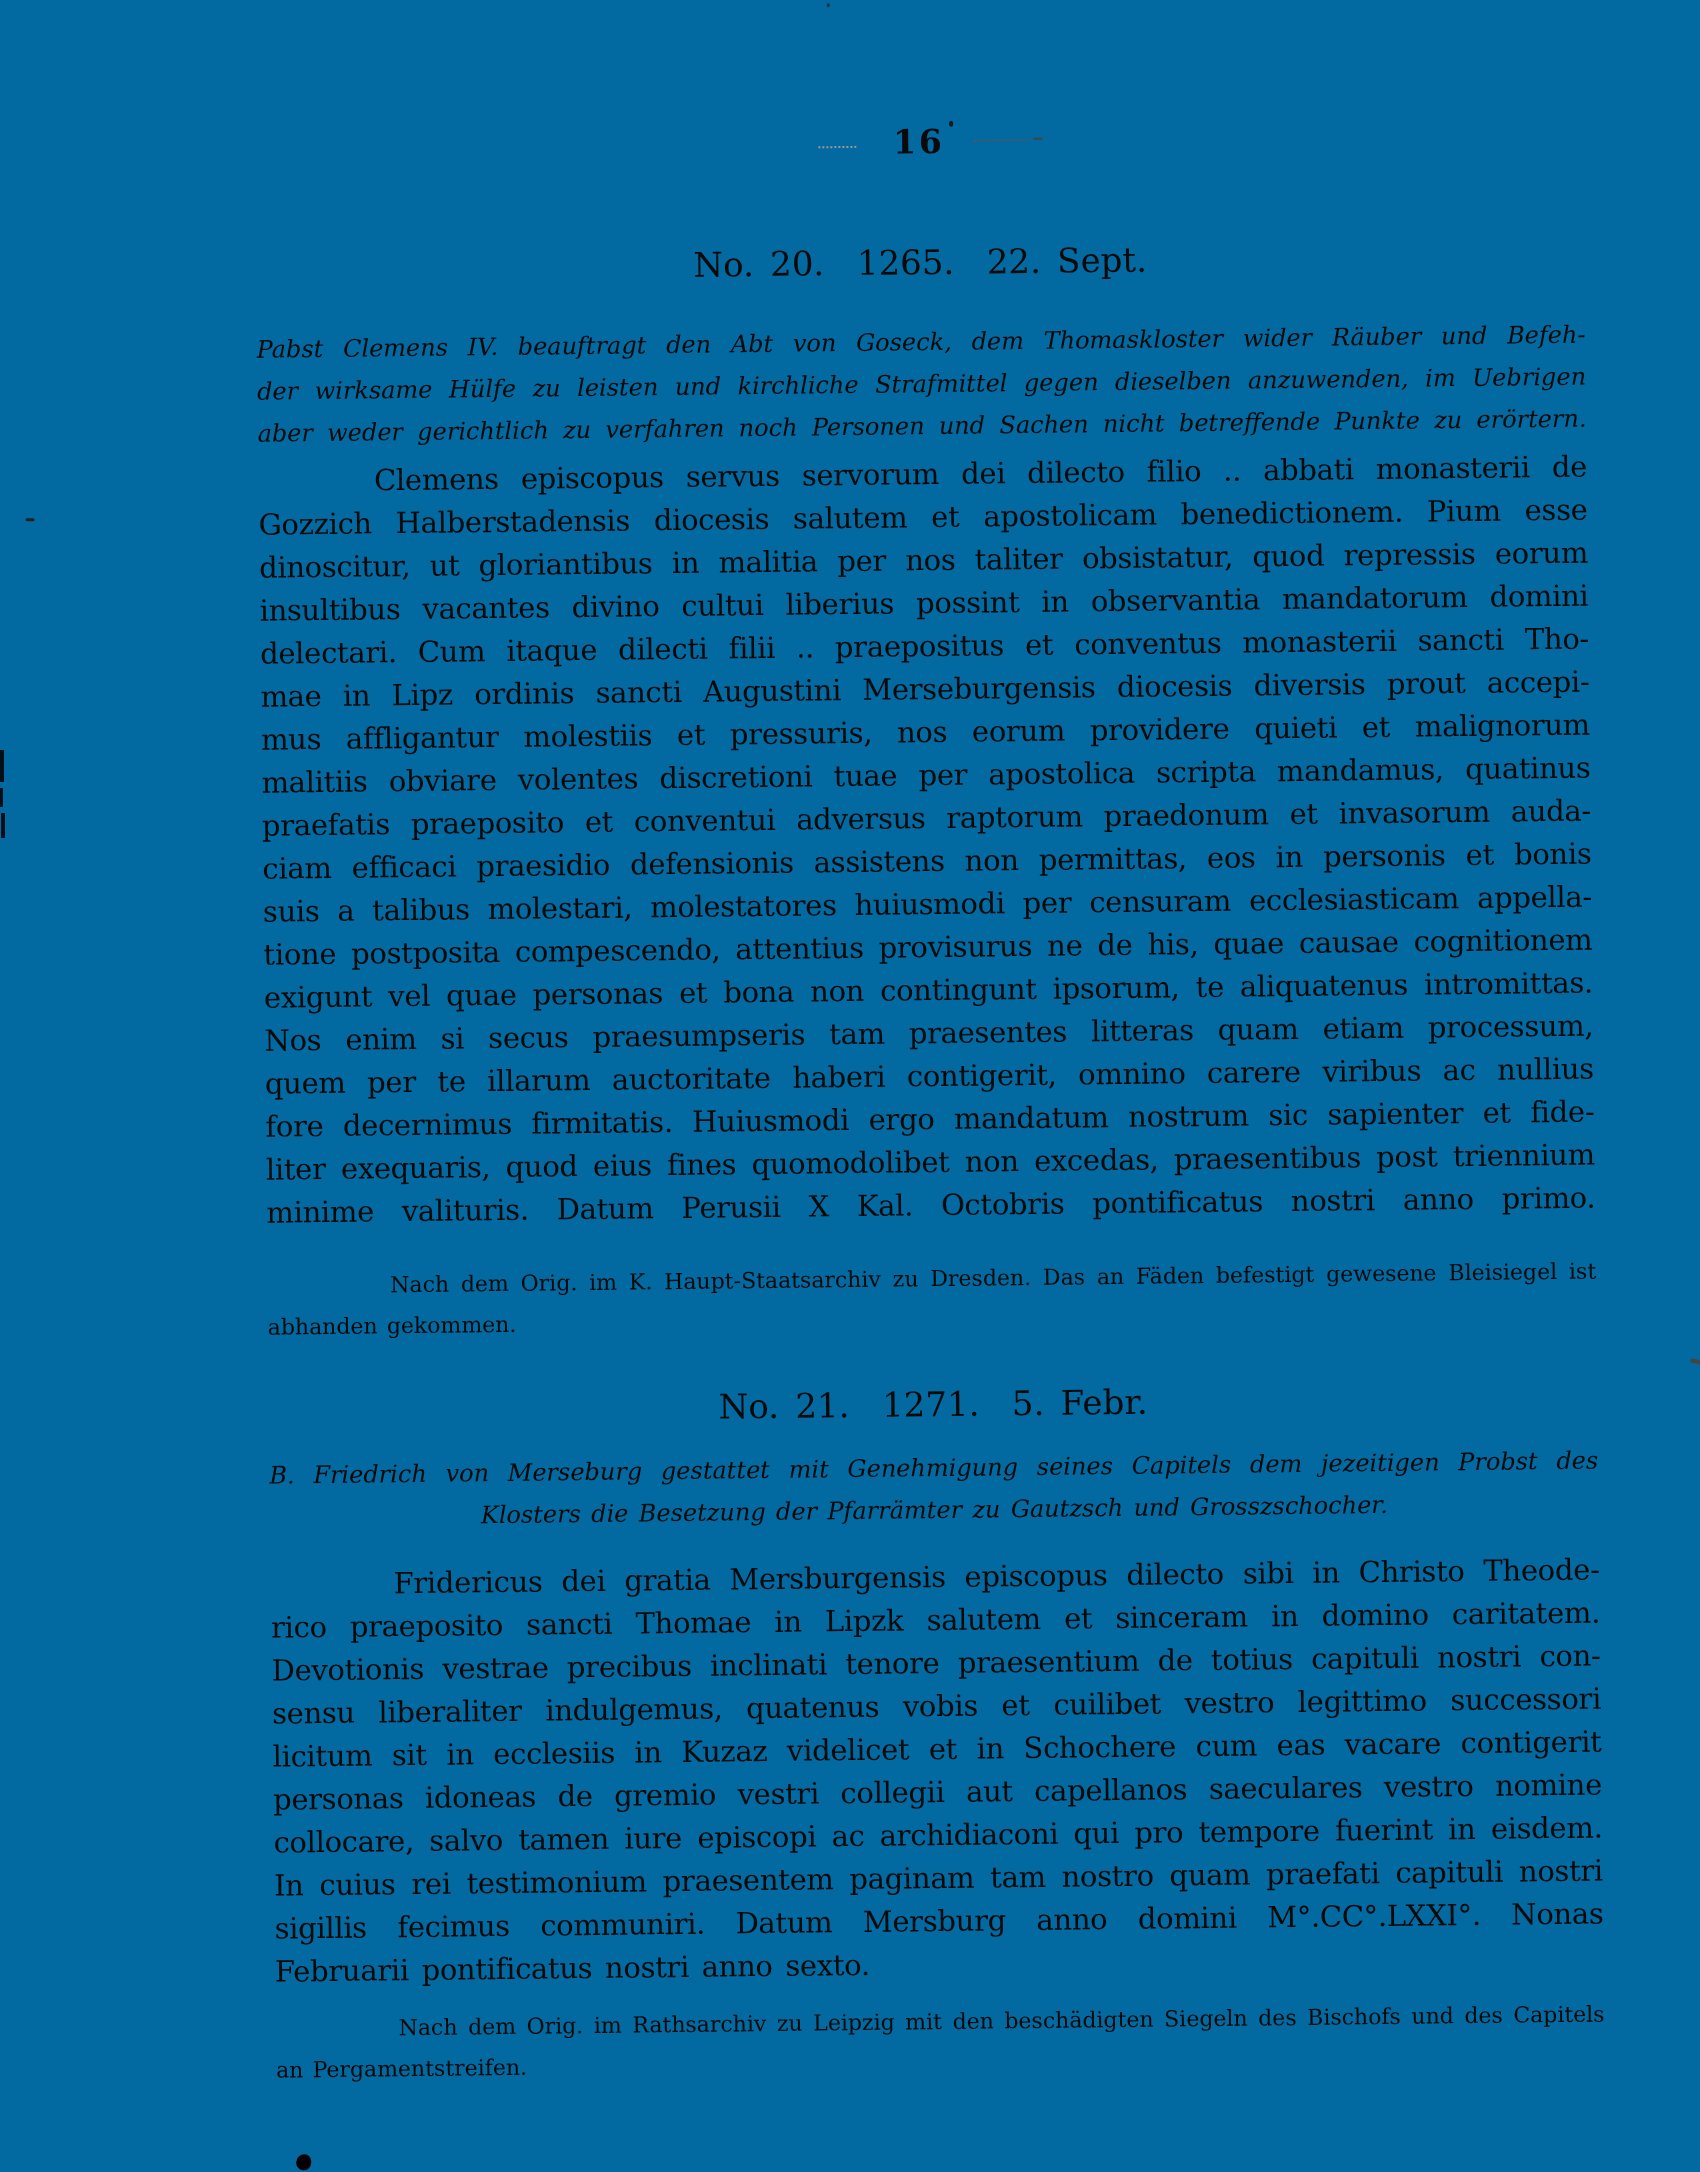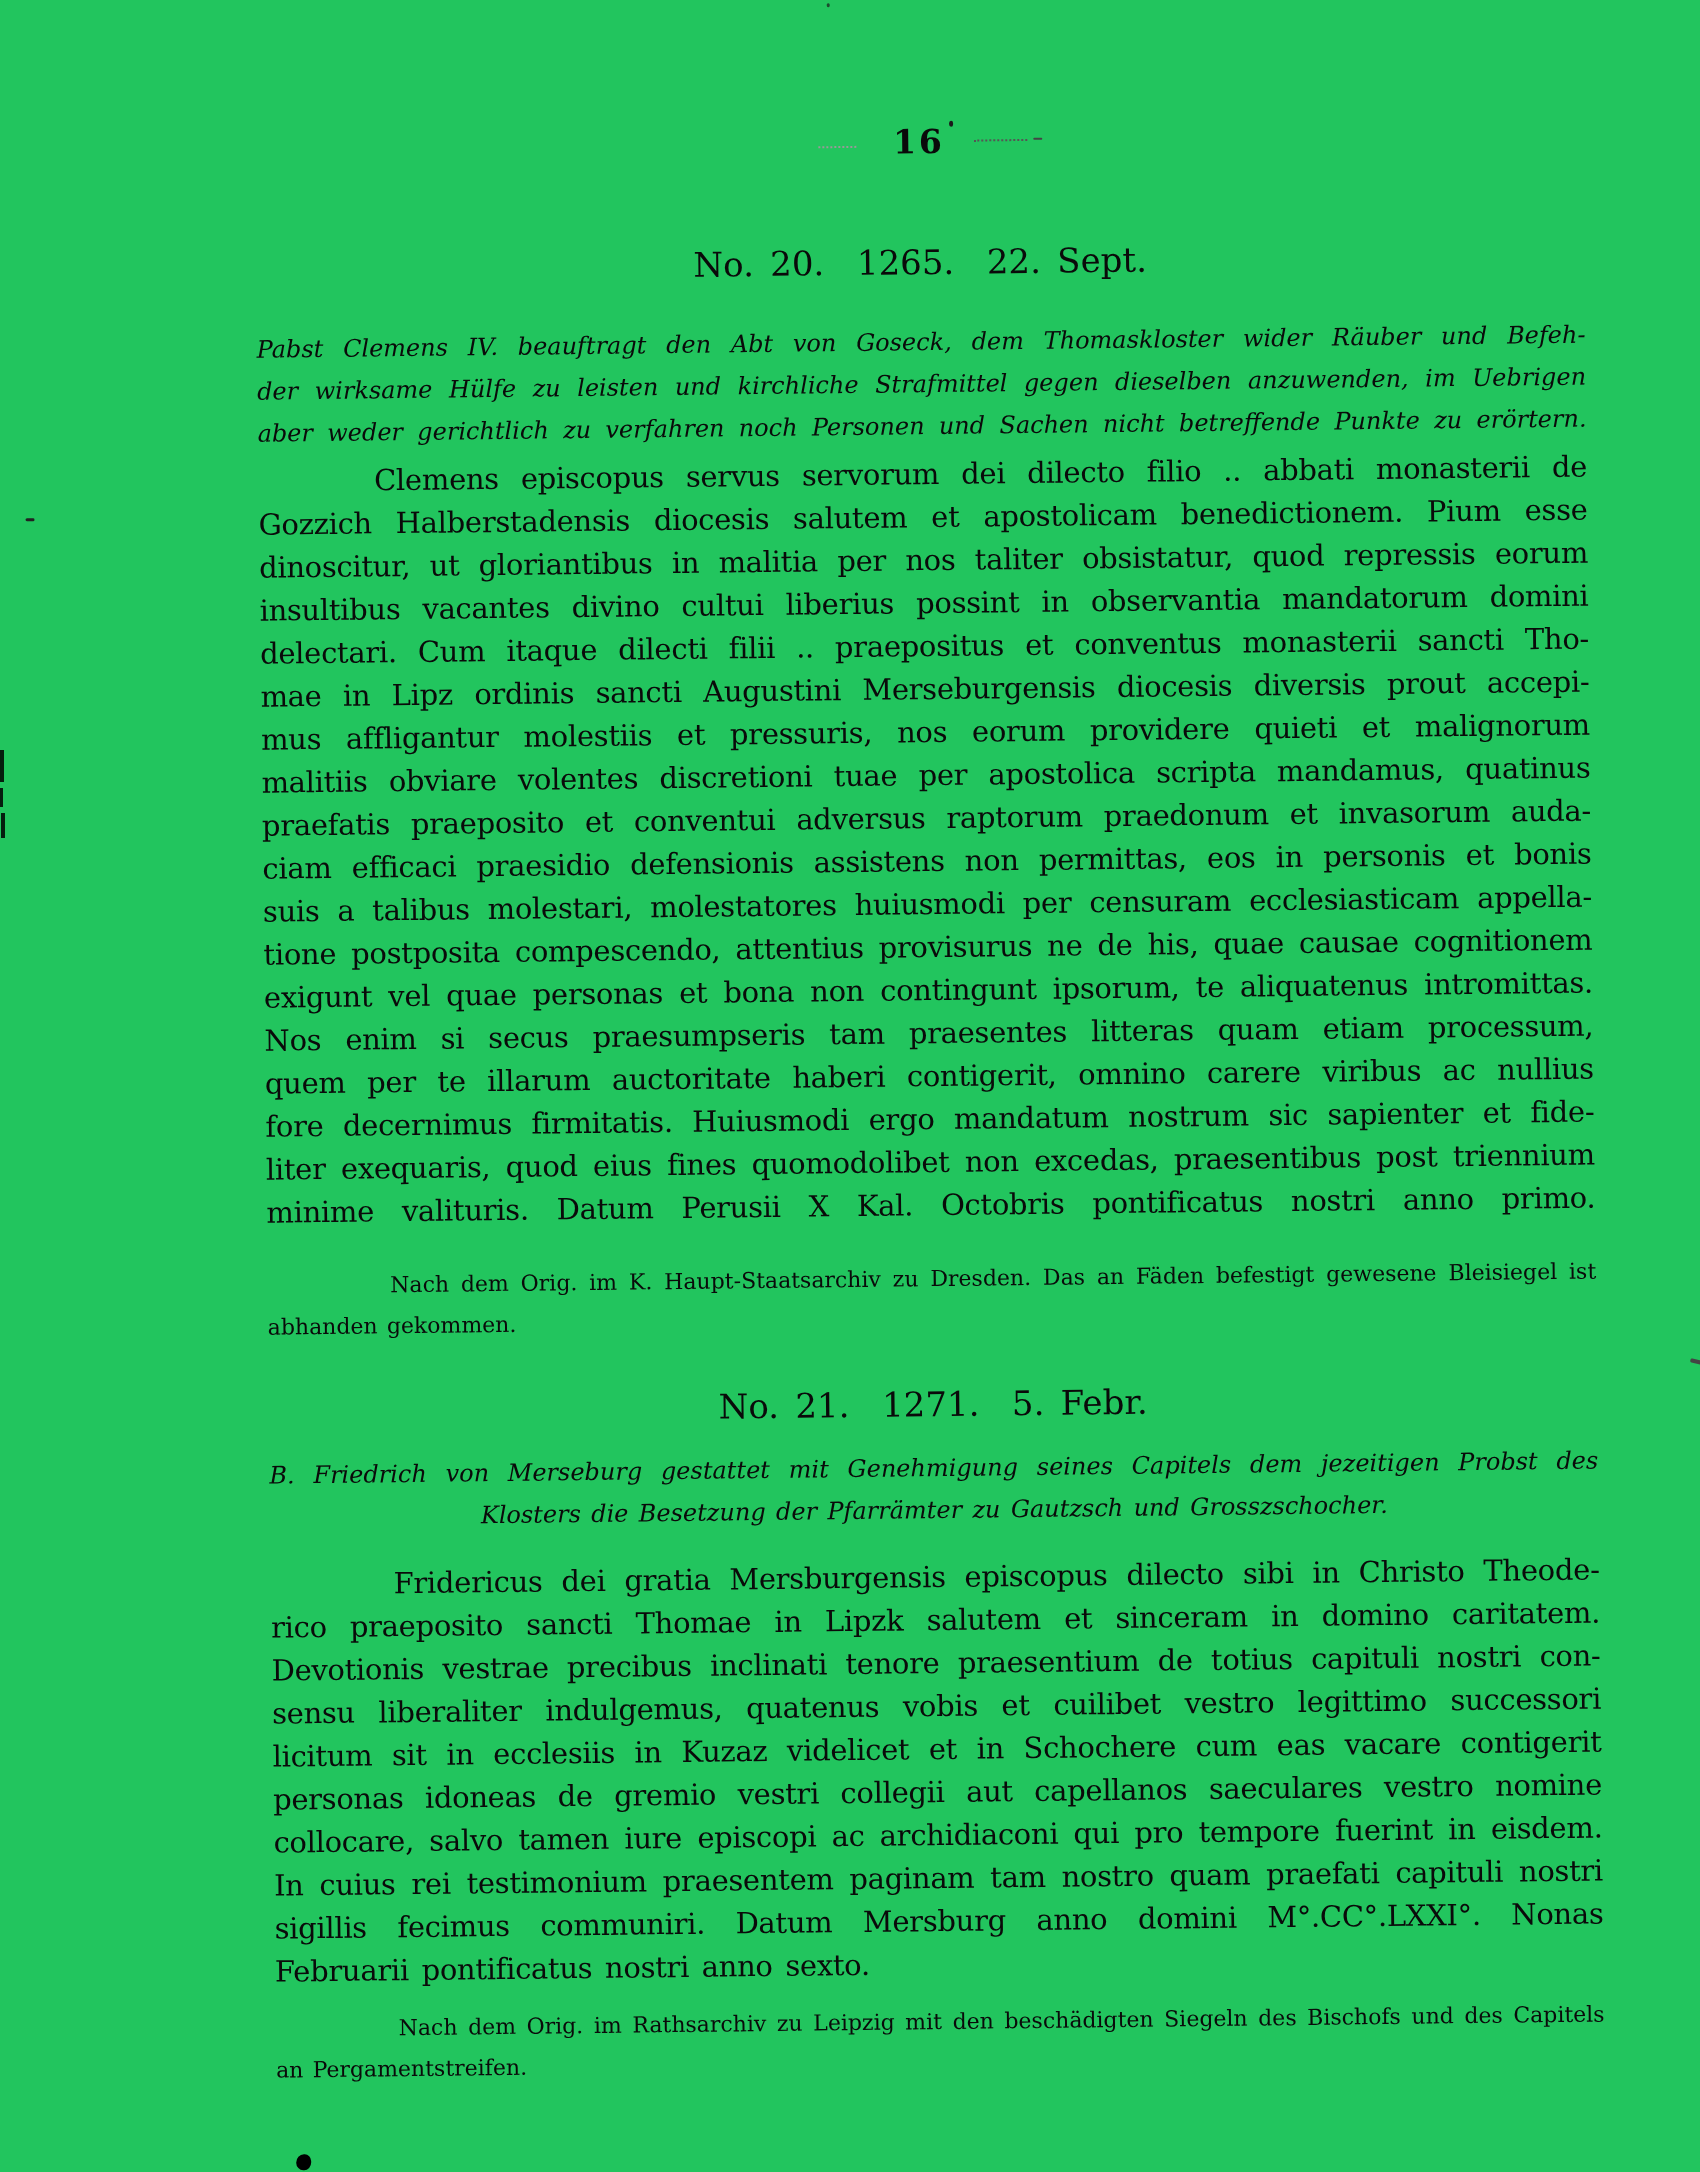--- a/index.html
+++ b/index.html
@@ -1,19 +1,19 @@
 <!DOCTYPE html>
 <html style="font-size:8.8px"><head>
 <meta charset="utf-8">
 <style>
   html,body{margin:0;padding:0;background:#e8e8e8;}
   .page{
     position:relative;
     width:1701px;height:2172px;
-    background:#22c55e;
+    background:#0369a1;
     overflow:hidden;
     color:#0a0a0a;
     font-family:"DejaVu Serif","Liberation Serif",serif;
   }
   .rot{position:absolute;left:0;top:0;width:1701px;height:2172px;
        transform:rotate(-0.65deg);transform-origin:50% 50%;}
   .block{position:absolute;left:265px;width:1329px;}
   .pgnum{top:123px;text-align:center;font-size:33px;font-weight:bold;letter-spacing:2.7px;}
   .head{text-align:center;font-size:34px;white-space:pre;word-spacing:5.5px;line-height:41px;}
   .h1{top:243px;}

